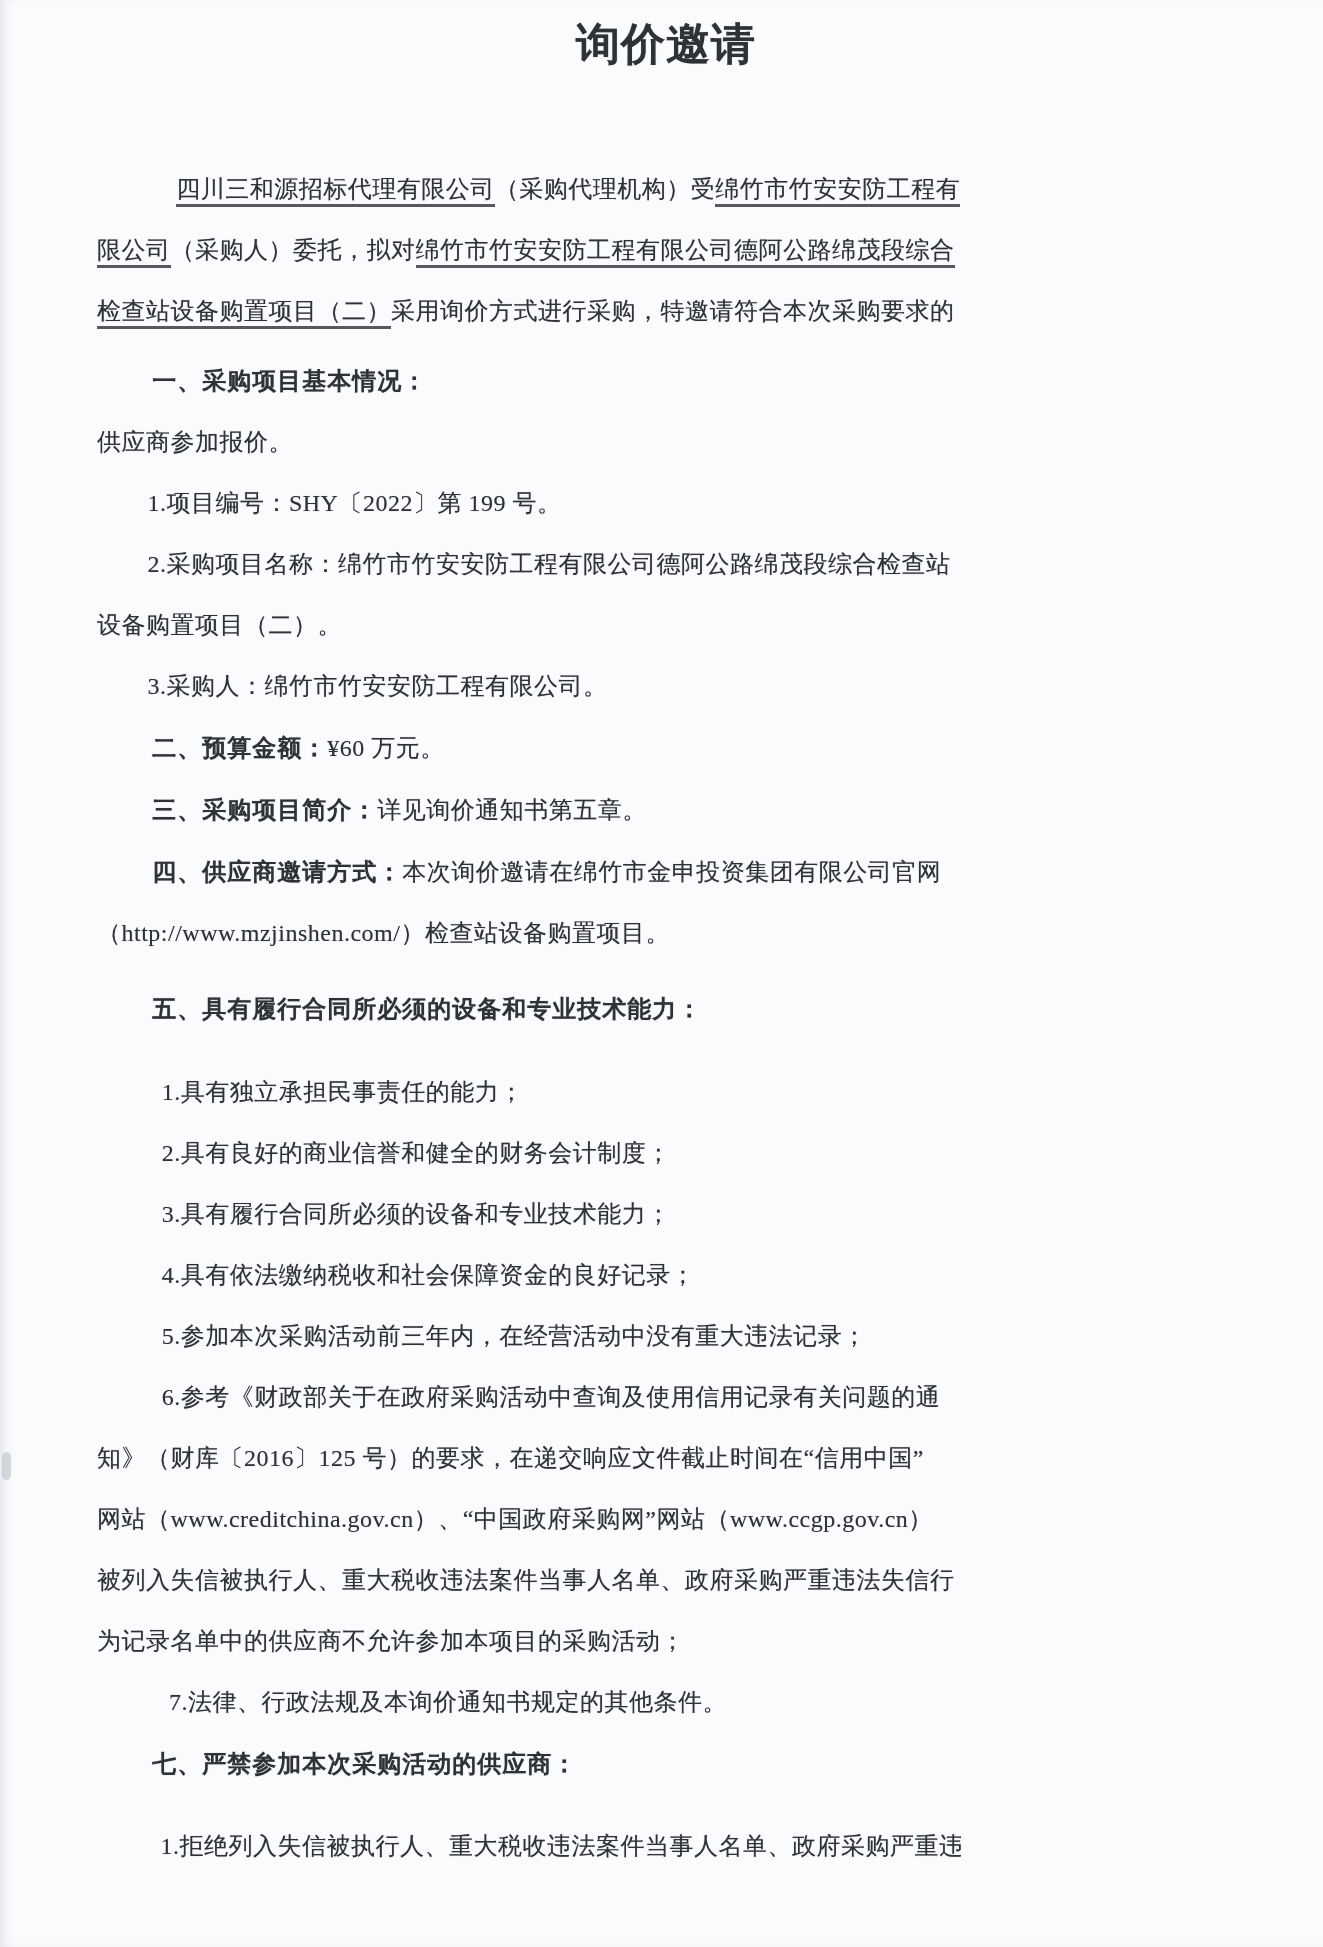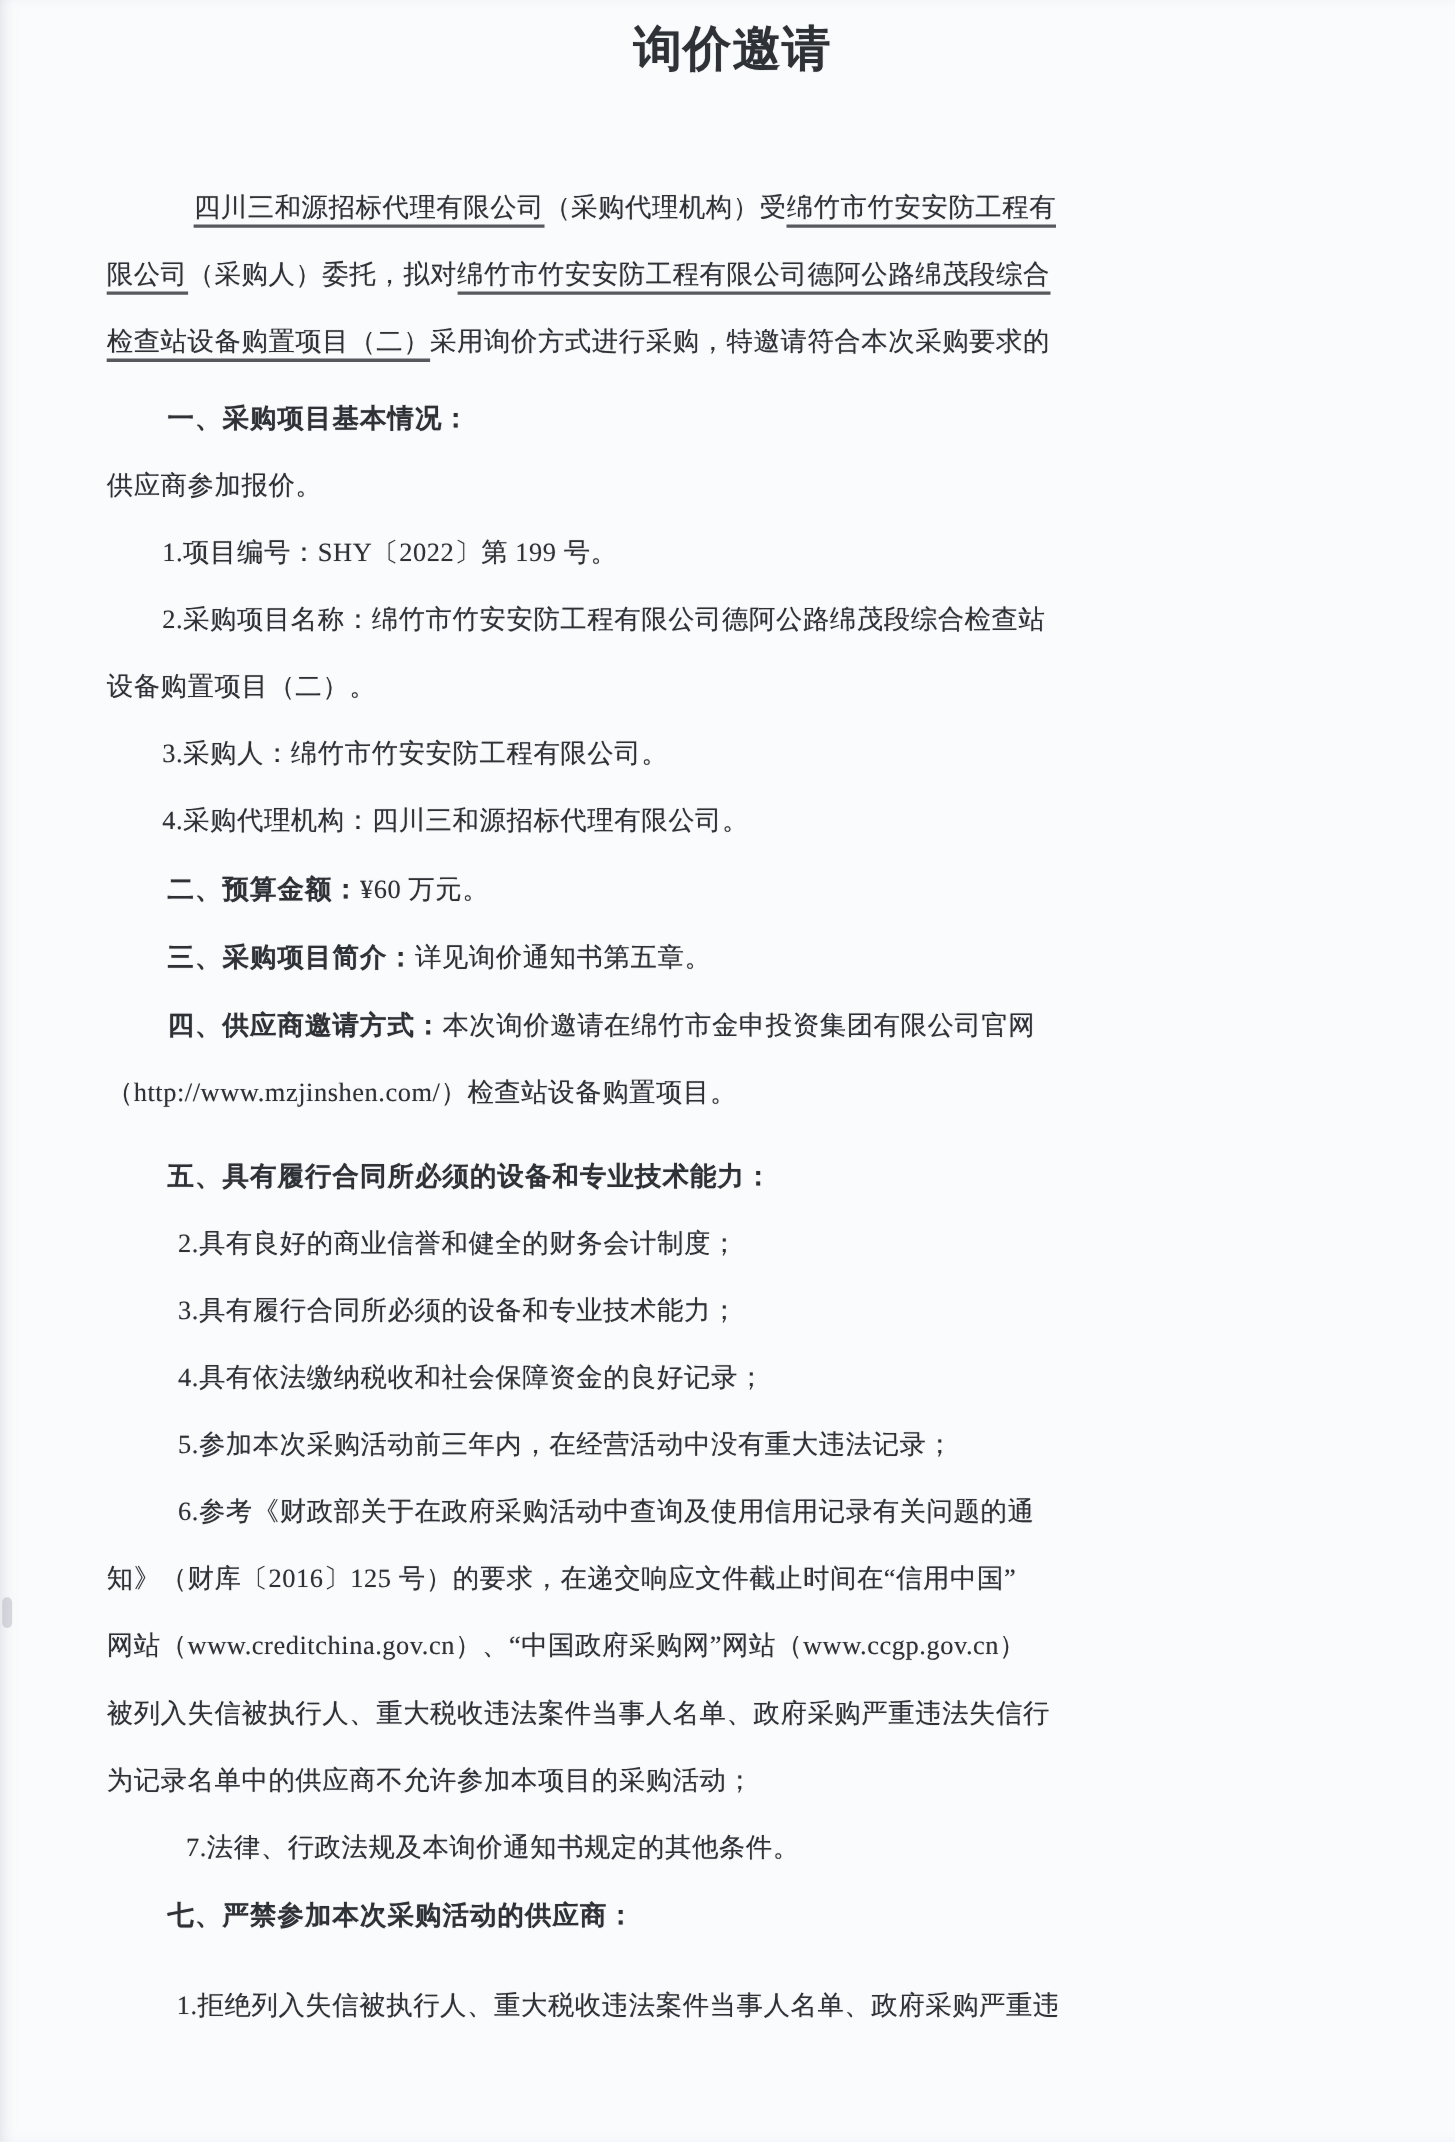--- a/index.html
+++ b/index.html
@@ -66,26 +66,26 @@
   <div id="doc-body">
       <div class="line" style="text-indent: 3.3em;"><span class="seg u">四川三和源招标代理有限公司</span><span class="seg">（采购代理机构）受</span><span class="seg u">绵竹市竹安安防工程有</span></div>
       <div class="line"><span class="seg u">限公司</span><span class="seg">（采购人）委托，拟对</span><span class="seg u">绵竹市竹安安防工程有限公司德阿公路绵茂段综合</span></div>
       <div class="line"><span class="seg u">检查站设备购置项目（二）</span><span class="seg">采用询价方式进行采购，特邀请符合本次采购要求的</span></div>
       <div class="line" style="text-indent: 2.3em; margin-top: 8px;"><span class="seg b">一、采购项目基本情况：</span></div>
       <div class="line"><span class="seg">供应商参加报价。</span></div>
       <div class="line" style="text-indent: 2.1em;"><span class="seg">1.项目编号：SHY〔2022〕第 199 号。</span></div>
       <div class="line" style="text-indent: 2.1em;"><span class="seg">2.采购项目名称：绵竹市竹安安防工程有限公司德阿公路绵茂段综合检查站</span></div>
       <div class="line"><span class="seg">设备购置项目（二）。</span></div>
       <div class="line" style="text-indent: 2.1em;"><span class="seg">3.采购人：绵竹市竹安安防工程有限公司。</span></div>
-      <div class="line" style="text-indent: 2.1em;"><span class="seg">4.采购代理机构：四川三和源招标代理有限公司。</span></div>
       <div class="line" style="text-indent: 2.3em;"><span class="seg b">二、预算金额：</span><span class="seg">¥60 万元。</span></div>
       <div class="line" style="text-indent: 2.3em;"><span class="seg b">三、采购项目简介：</span><span class="seg">详见询价通知书第五章。</span></div>
       <div class="line" style="text-indent: 2.3em;"><span class="seg b">四、供应商邀请方式：</span><span class="seg">本次询价邀请在绵竹市金申投资集团有限公司官网</span></div>
       <div class="line"><span class="seg">（http://www.mzjinshen.com/）检查站设备购置项目。</span></div>
       <div class="line" style="text-indent: 2.3em; margin-top: 14px;"><span class="seg b">五、具有履行合同所必须的设备和专业技术能力：</span></div>
+      <div class="line" style="text-indent: 2.7em; margin-top: 22px;"><span class="seg">1.具有独立承担民事责任的能力；</span></div>
       <div class="line" style="text-indent: 2.7em;"><span class="seg">2.具有良好的商业信誉和健全的财务会计制度；</span></div>
       <div class="line" style="text-indent: 2.7em;"><span class="seg">3.具有履行合同所必须的设备和专业技术能力；</span></div>
       <div class="line" style="text-indent: 2.7em; font-family: Liberation Serif, serif;"><span class="seg">4.具有依法缴纳税收和社会保障资金的良好记录；</span></div>
       <div class="line" style="text-indent: 2.7em;"><span class="seg">5.参加本次采购活动前三年内，在经营活动中没有重大违法记录；</span></div>
       <div class="line" style="text-indent: 2.7em;"><span class="seg">6.参考《财政部关于在政府采购活动中查询及使用信用记录有关问题的通</span></div>
       <div class="line"><span class="seg">知》（财库〔2016〕125 号）的要求，在递交响应文件截止时间在“信用中国”</span></div>
       <div class="line"><span class="seg">网站（www.creditchina.gov.cn）、“中国政府采购网”网站（www.ccgp.gov.cn）</span></div>
       <div class="line"><span class="seg">被列入失信被执行人、重大税收违法案件当事人名单、政府采购严重违法失信行</span></div>
       <div class="line"><span class="seg">为记录名单中的供应商不允许参加本项目的采购活动；</span></div>
       <div class="line" style="text-indent: 3em;"><span class="seg">7.法律、行政法规及本询价通知书规定的其他条件。</span></div>

